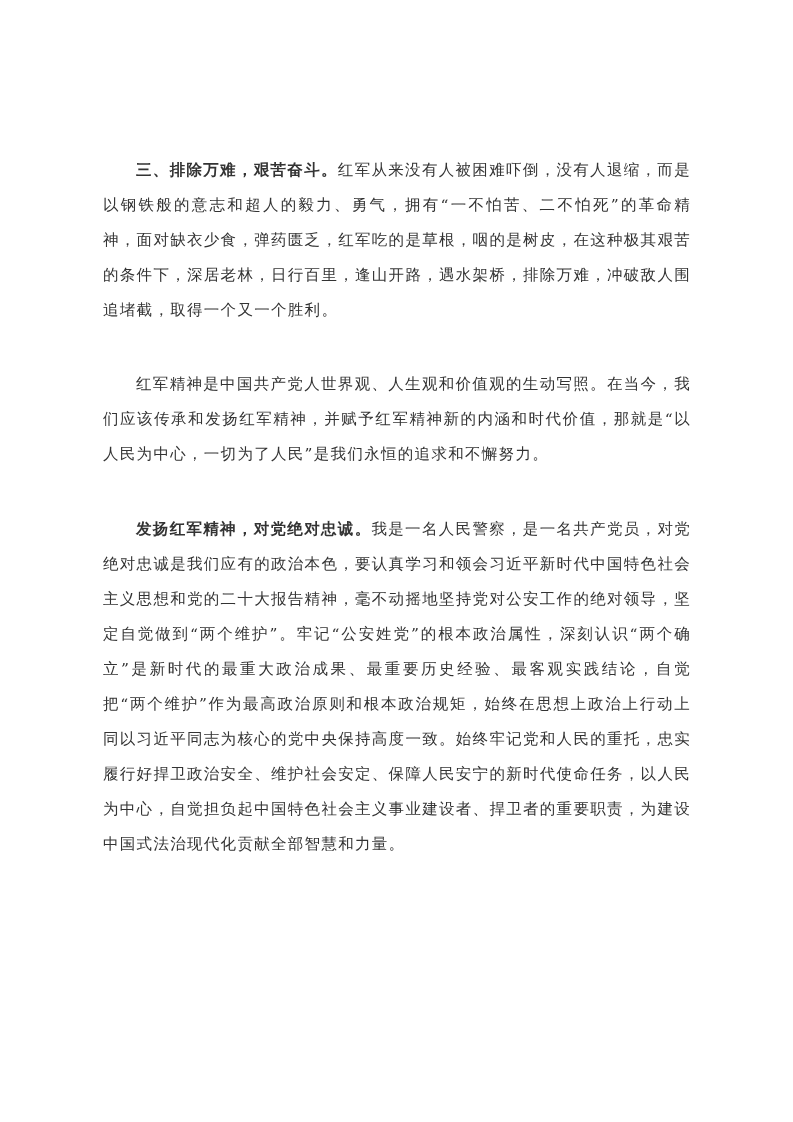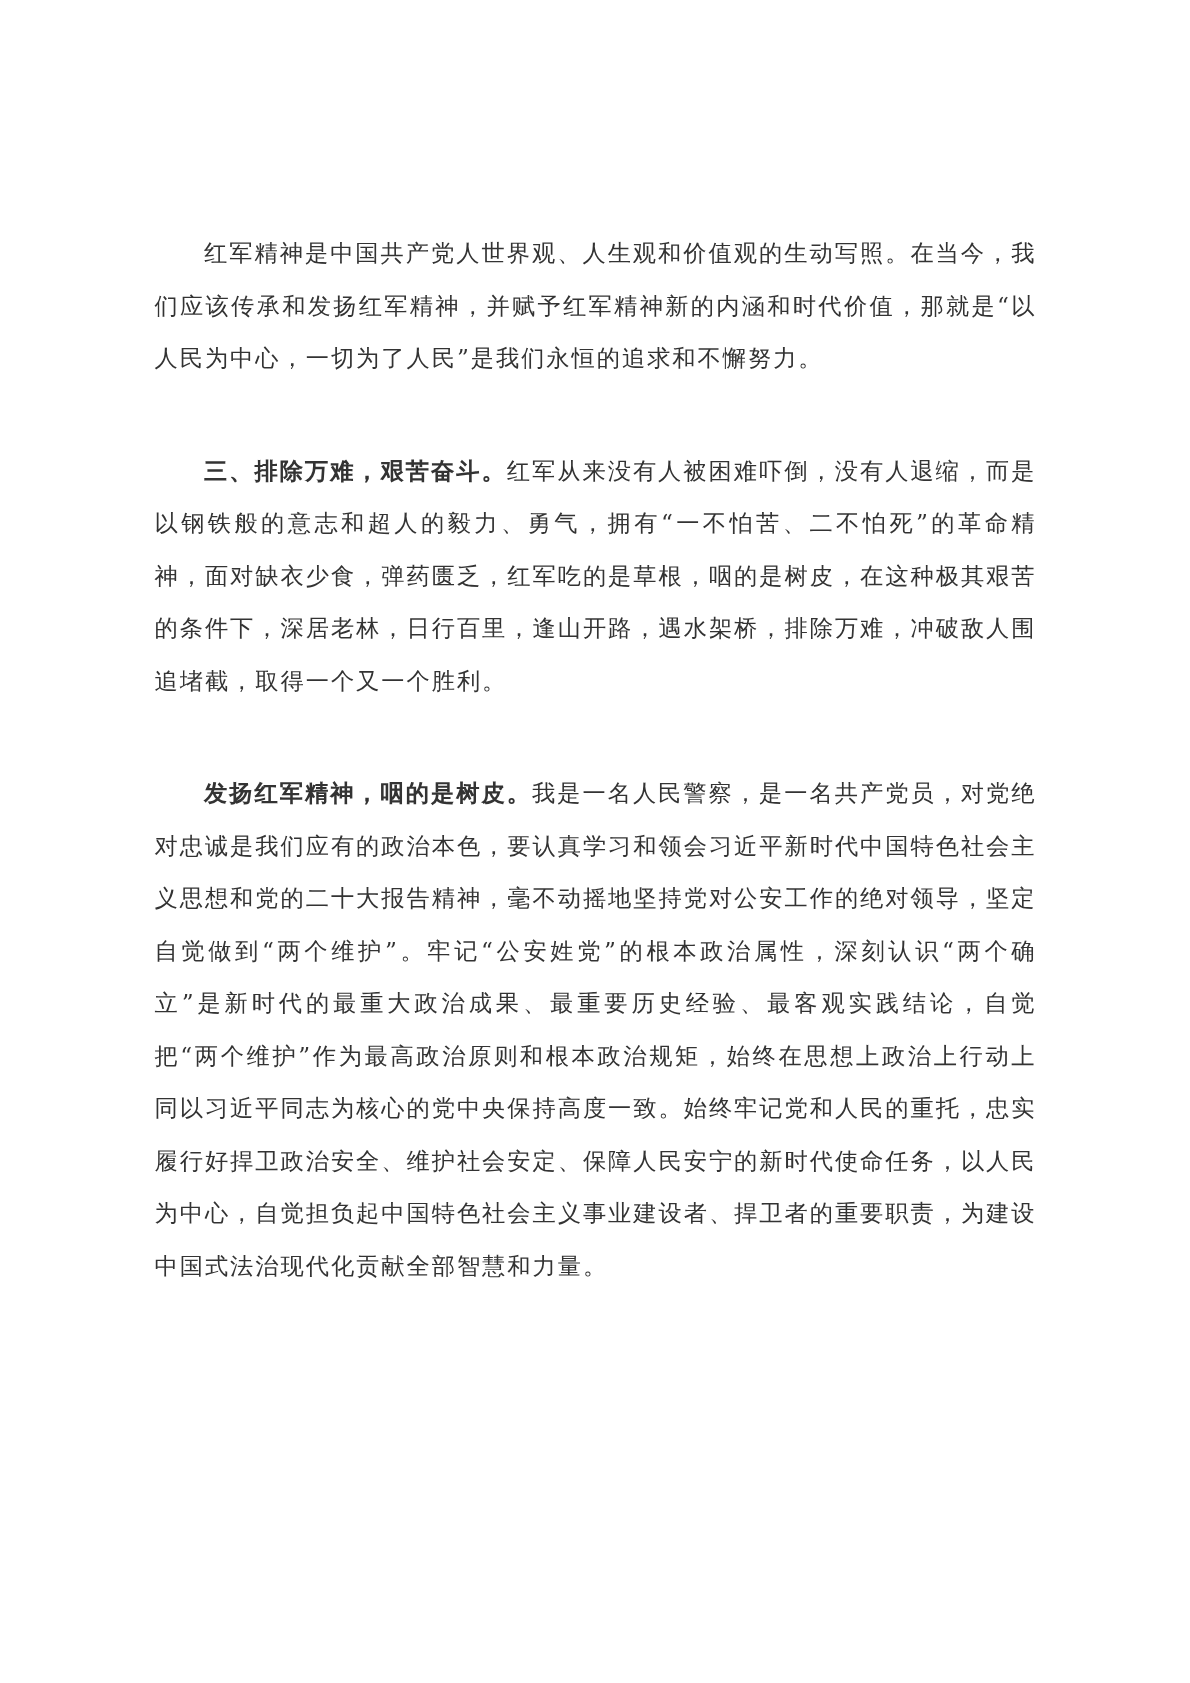--- a/index.html
+++ b/index.html
@@ -31,19 +31,19 @@
     }
     .lead {
       font-weight: bold;
       color: #333333;
     }
   </style>
 </head>
 <body>
 
 <div class="page">
+  <p class="para"><span class="lead">三、排除万难，艰苦奋斗。</span><span>红军从来没有人被困难吓倒，没有人退缩，而是以钢铁般的意志和超人的毅力、勇气，拥有“一不怕苦、二不怕死”的革命精神，面对缺衣少食，弹药匮乏，红军吃的是草根，咽的是树皮，在这种极其艰苦的条件下，深居老林，日行百里，逢山开路，遇水架桥，排除万难，冲破敌人围追堵截，取得一个又一个胜利。</span></p>
+
   <p class="para"><span>红军精神是中国共产党人世界观、人生观和价值观的生动写照。在当今，我们应该传承和发扬红军精神，并赋予红军精神新的内涵和时代价值，那就是“以人民为中心，一切为了人民”是我们永恒的追求和不懈努力。</span></p>
 
-  <p class="para"><span class="lead">三、排除万难，艰苦奋斗。</span><span>红军从来没有人被困难吓倒，没有人退缩，而是以钢铁般的意志和超人的毅力、勇气，拥有“一不怕苦、二不怕死”的革命精神，面对缺衣少食，弹药匮乏，红军吃的是草根，咽的是树皮，在这种极其艰苦的条件下，深居老林，日行百里，逢山开路，遇水架桥，排除万难，冲破敌人围追堵截，取得一个又一个胜利。</span></p>
-
-  <p class="para"><span class="lead">发扬红军精神，咽的是树皮。</span><span>我是一名人民警察，是一名共产党员，对党绝对忠诚是我们应有的政治本色，要认真学习和领会习近平新时代中国特色社会主义思想和党的二十大报告精神，毫不动摇地坚持党对公安工作的绝对领导，坚定自觉做到“两个维护”。牢记“公安姓党”的根本政治属性，深刻认识“两个确立”是新时代的最重大政治成果、最重要历史经验、最客观实践结论，自觉把“两个维护”作为最高政治原则和根本政治规矩，始终在思想上政治上行动上同以习近平同志为核心的党中央保持高度一致。始终牢记党和人民的重托，忠实履行好捍卫政治安全、维护社会安定、保障人民安宁的新时代使命任务，以人民为中心，自觉担负起中国特色社会主义事业建设者、捍卫者的重要职责，为建设中国式法治现代化贡献全部智慧和力量。</span></p>
+  <p class="para"><span class="lead">发扬红军精神，对党绝对忠诚。</span><span>我是一名人民警察，是一名共产党员，对党绝对忠诚是我们应有的政治本色，要认真学习和领会习近平新时代中国特色社会主义思想和党的二十大报告精神，毫不动摇地坚持党对公安工作的绝对领导，坚定自觉做到“两个维护”。牢记“公安姓党”的根本政治属性，深刻认识“两个确立”是新时代的最重大政治成果、最重要历史经验、最客观实践结论，自觉把“两个维护”作为最高政治原则和根本政治规矩，始终在思想上政治上行动上同以习近平同志为核心的党中央保持高度一致。始终牢记党和人民的重托，忠实履行好捍卫政治安全、维护社会安定、保障人民安宁的新时代使命任务，以人民为中心，自觉担负起中国特色社会主义事业建设者、捍卫者的重要职责，为建设中国式法治现代化贡献全部智慧和力量。</span></p>
 
 </div>
 
 </body></html>

